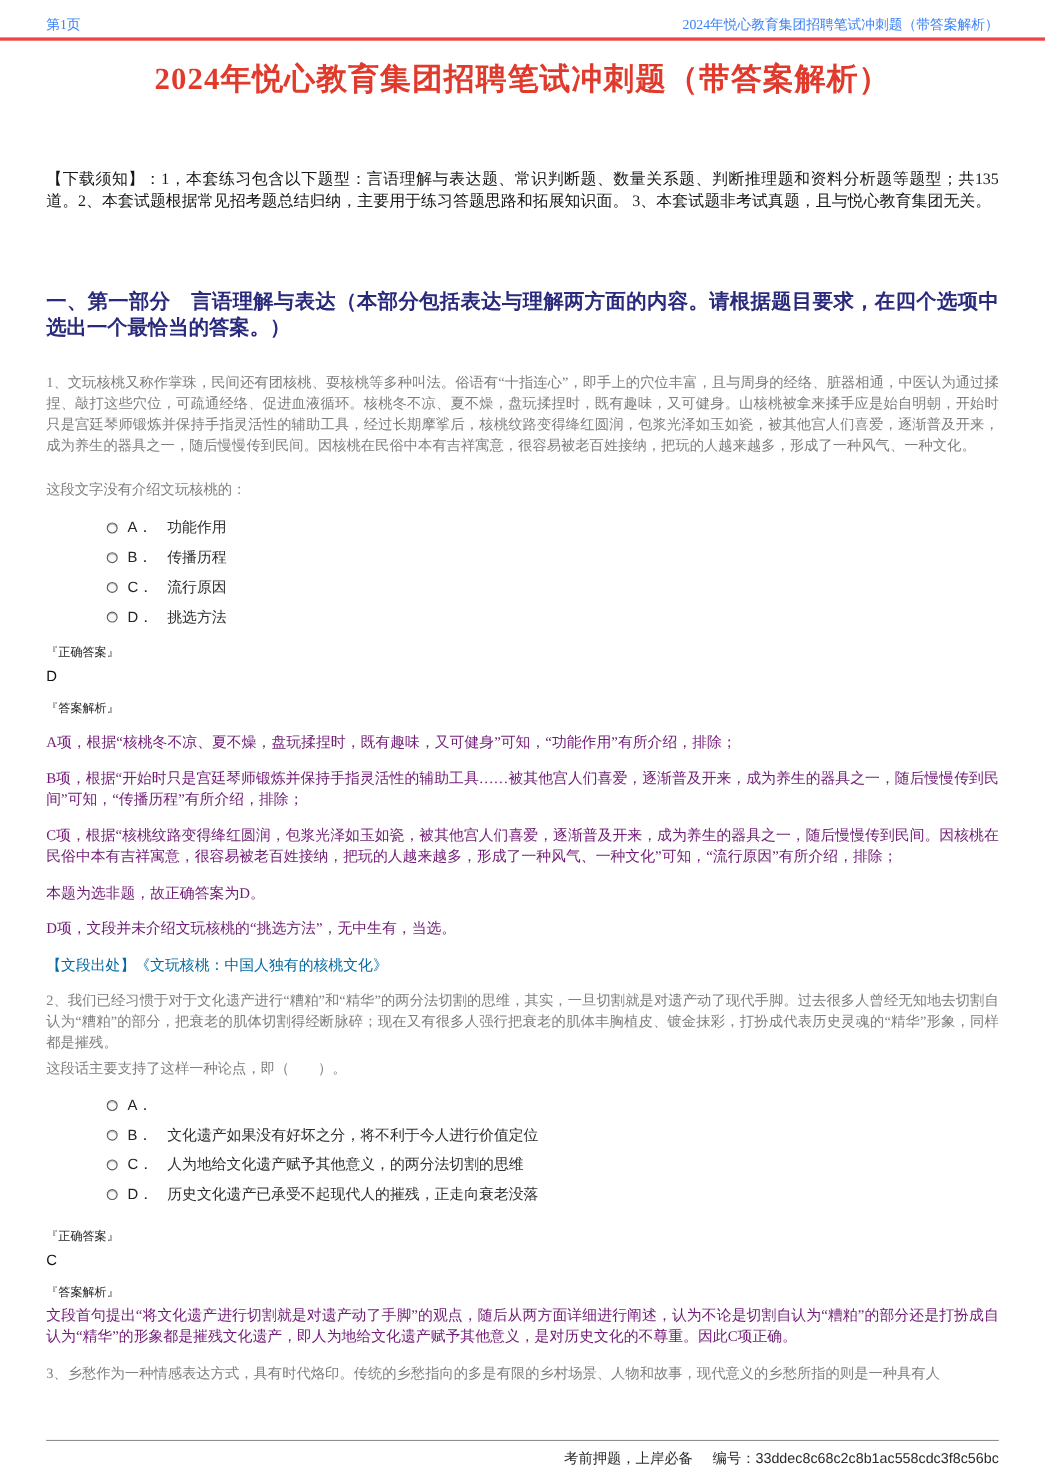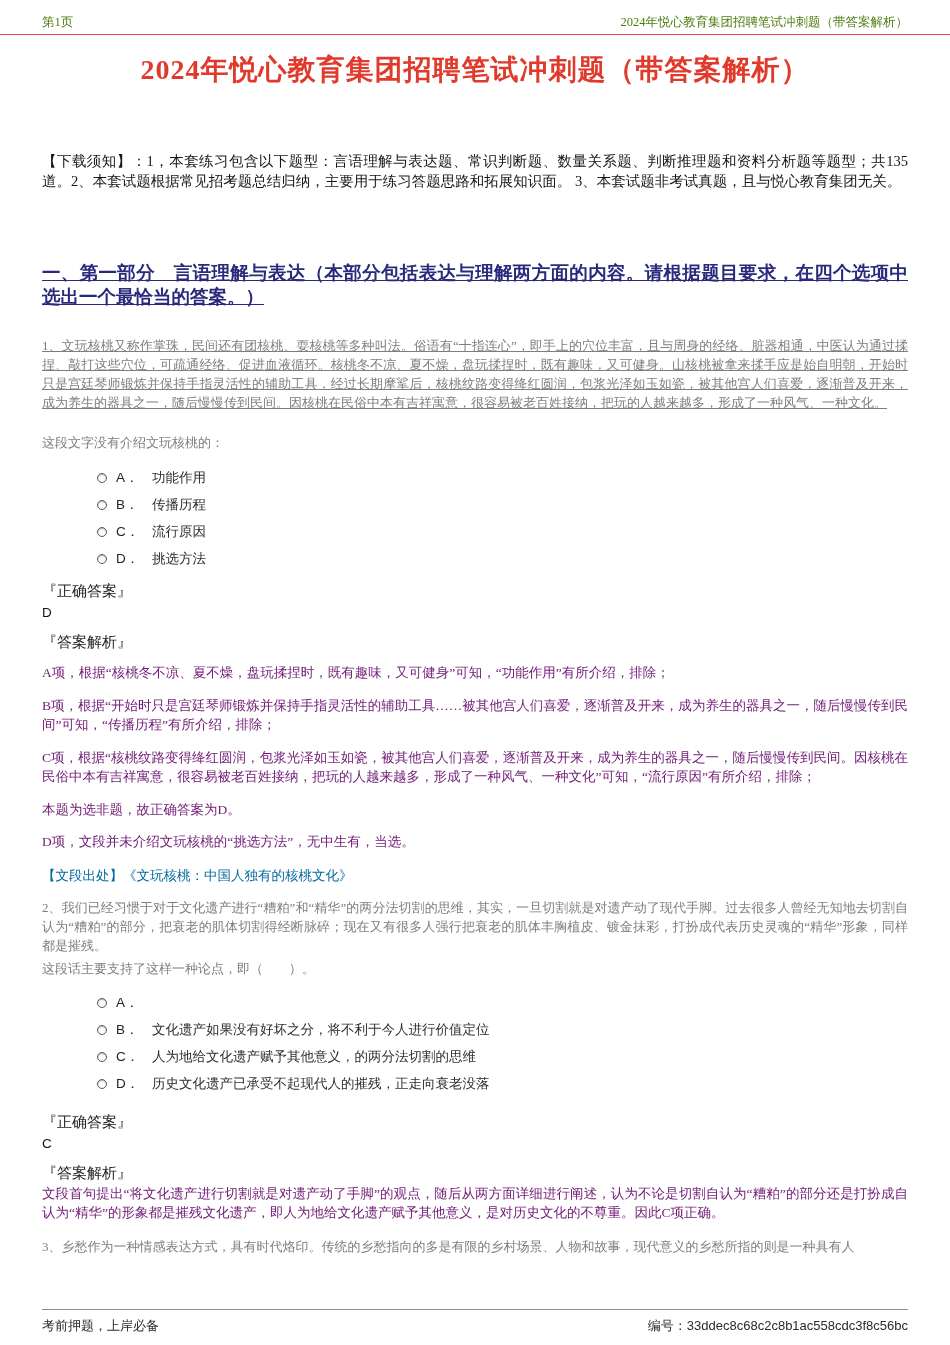--- a/index.html
+++ b/index.html
@@ -14,23 +14,23 @@
     overflow: hidden;
   }
   .content { padding: 0 42px; }
 
   
   .header {
     display: flex;
     justify-content: space-between;
     align-items: flex-end;
     padding: 14px 42px 3px 42px;
-    border-bottom: 1px solid #ef4444;
+    border-bottom: 3px solid #ef4444;
     font-size: 12.5px;
-    color: #4d7c0f;
+    color: #3b82f6;
   }
 
   
   .doc-title {
     margin-top: 16px;
     text-align: center;
     font-size: 28px;
     font-weight: bold;
     letter-spacing: 1px;
     color: #e03a2c;
@@ -46,31 +46,30 @@
   }
 
   
   .section-heading {
     margin-top: 70px;
     font-size: 18.5px;
     font-weight: bold;
     line-height: 24px;
     color: #2a2a7c;
     text-align: justify;
-    text-decoration: underline;
   }
 
   
   .stem {
     font-size: 13px;
     line-height: 19px;
     color: #7e7e7e;
     text-align: justify;
   }
-  .q1-stem { margin-top: 27px; text-decoration: underline; }
+  .q1-stem { margin-top: 27px; }
   .q1-prompt { margin-top: 21px; }
   .q2-stem { margin-top: 13px; }
   .q2-prompt { margin-top: 4px; }
   .q3-stem { margin-top: 14px; white-space: nowrap; overflow: hidden; }
 
   
   .options { margin: 12px 0 0 55px; }
   .option-row {
     display: flex;
     align-items: center;
@@ -92,44 +91,45 @@
     color: #242424;
     width: 36px;
     flex: 0 0 auto;
   }
   .opt-text {
     font-size: 13.5px;
     color: #2e2e2e;
   }
 
   
-  .ans-label { margin-top: 9px; font-size: 15px; color: #1d1d1d; line-height: 20px; }
+  .ans-label { margin-top: 9px; font-size: 11px; color: #1d1d1d; line-height: 20px; }
   .ans-value { font-family: "Liberation Sans", sans-serif; font-size: 13.5px; color: #111; line-height: 20px; margin-top: 2px; }
   .para {
     font-size: 13.5px;
     line-height: 19.5px;
     color: #701a75;
     text-align: justify;
     margin-top: 13px;
   }
   .para.first { margin-top: 11px; }
   .q2-analysis { margin-top: 1px; }
   .source { margin-top: 15px; font-size: 13.5px; color: #0369a1; }
 
   
   .footer {
     position: absolute;
     left: 42px; right: 42px;
     top: 1309px;
     border-top: 1px solid #8f8f8f;
     padding-top: 7px;
     display: flex;
-    justify-content: space-between;
+    justify-content: flex-end;
     font-size: 13px;
     color: #2a2a2a;
+    gap: 18px;
   }
   .footer .code { font-family: "Liberation Sans", sans-serif; }
 </style>
 </head>
 <body>
 
 <div class="page">
 
   <div class="header">
     <span>第1页</span>

